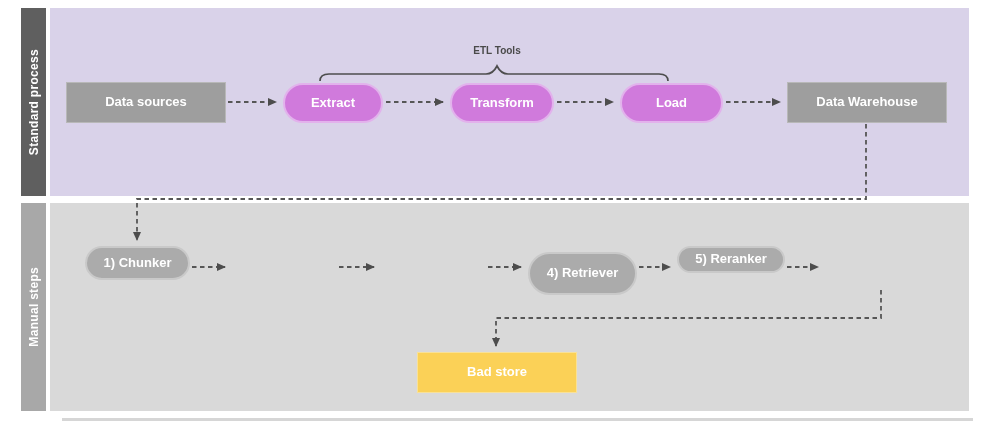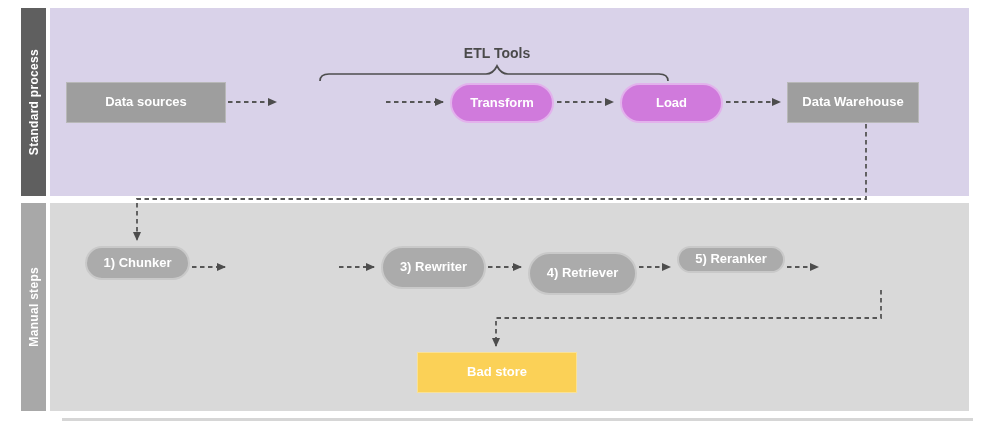--- a/index.html
+++ b/index.html
@@ -43,35 +43,35 @@
   }
   .pill-gray {
     background: #ababab; border: 2px solid #c9c9c9; border-radius: 22px;
   }
   .rect-yellow { background: #fbd157; border: 1px solid #f8e199; }
 
   #n-datasources   { left: 66px;  top: 82px;  width: 160px; height: 41px; }
   #n-extract       { left: 283px; top: 83px;  width: 100px; height: 40px; }
   #n-transform     { left: 450px; top: 83px;  width: 104px; height: 40px; text-align: right; }
   #n-load          { left: 620px; top: 83px;  width: 103px; height: 40px; }
-  #n-warehouse     { left: 787px; top: 82px;  width: 132px; height: 41px; }
+  #n-warehouse     { left: 787px; top: 82px;  width: 160px; height: 41px; }
 
   #n-chunker       { left: 85px;  top: 246px; width: 105px; height: 34px; }
   #n-vectorstore   { left: 232px; top: 246px; width: 105px; height: 43px; }
   #n-rewriter      { left: 381px; top: 246px; width: 105px; height: 43px; }
   #n-retriever     { left: 528px; top: 252px; width: 109px; height: 43px; }
   #n-reranker      { left: 677px; top: 246px; width: 108px; height: 27px; }
   #n-consolidator  { left: 825px; top: 246px; width: 112px; height: 43px; }
 
   #n-badoutput     { left: 417px; top: 352px; width: 160px; height: 41px; }
 
   
   .etl-label {
     position: absolute; left: 437px; top: 45px; width: 120px;
-    text-align: center; color: #4a4a4a; font-weight: bold; font-size: 14px;
+    text-align: center; color: #4a4a4a; font-weight: bold; font-size: 10px;
   }
 
   svg.overlay { position: absolute; left: 0; top: 0; pointer-events: none; }
   .connector { stroke: #565656; stroke-width: 1.8; fill: none; stroke-dasharray: 4.5 3.5; }
   .brace { stroke: #4d4d4d; stroke-width: 1.7; fill: none; }
 </style>
 </head>
 <body>
 
 <div class="canvas">
@@ -107,26 +107,26 @@
     <line class="connector" x1="787" y1="267" x2="818" y2="267" marker-end="url(#arrow)"></line>
 
     <path class="connector" d="M 881 290 L 881 318 L 496 318 L 496 346" marker-end="url(#arrow)"></path>
 
     <path class="brace" d="M 320 81 Q 320 74 329 74 L 486 74 Q 493 74 497 66 Q 501 74 508 74 L 659 74 Q 668 74 668 81"></path>
   </svg>
 
   <div class="etl-label">ETL Tools</div>
 
   <div class="node rect-node" id="n-datasources">Data sources</div>
+  <div class="node pill-purple" id="n-extract">Extract</div>
   <div class="node pill-purple" id="n-transform">Transform</div>
   <div class="node pill-purple" id="n-load">Load</div>
   <div class="node rect-node" id="n-warehouse">Data Warehouse</div>
 
   <div class="node pill-gray" id="n-chunker">1) Chunker</div>
-  <div class="node pill-gray" id="n-rewriter">3) Rewriter</div>
   <div class="node pill-gray" id="n-retriever">4) Retriever</div>
   <div class="node pill-gray" id="n-reranker">5) Reranker</div>
 
   <div class="node rect-yellow" id="n-badoutput">Bad store</div>
 
   <div class="bottom-rule"></div>
 
 </div>
 
 </body></html>

